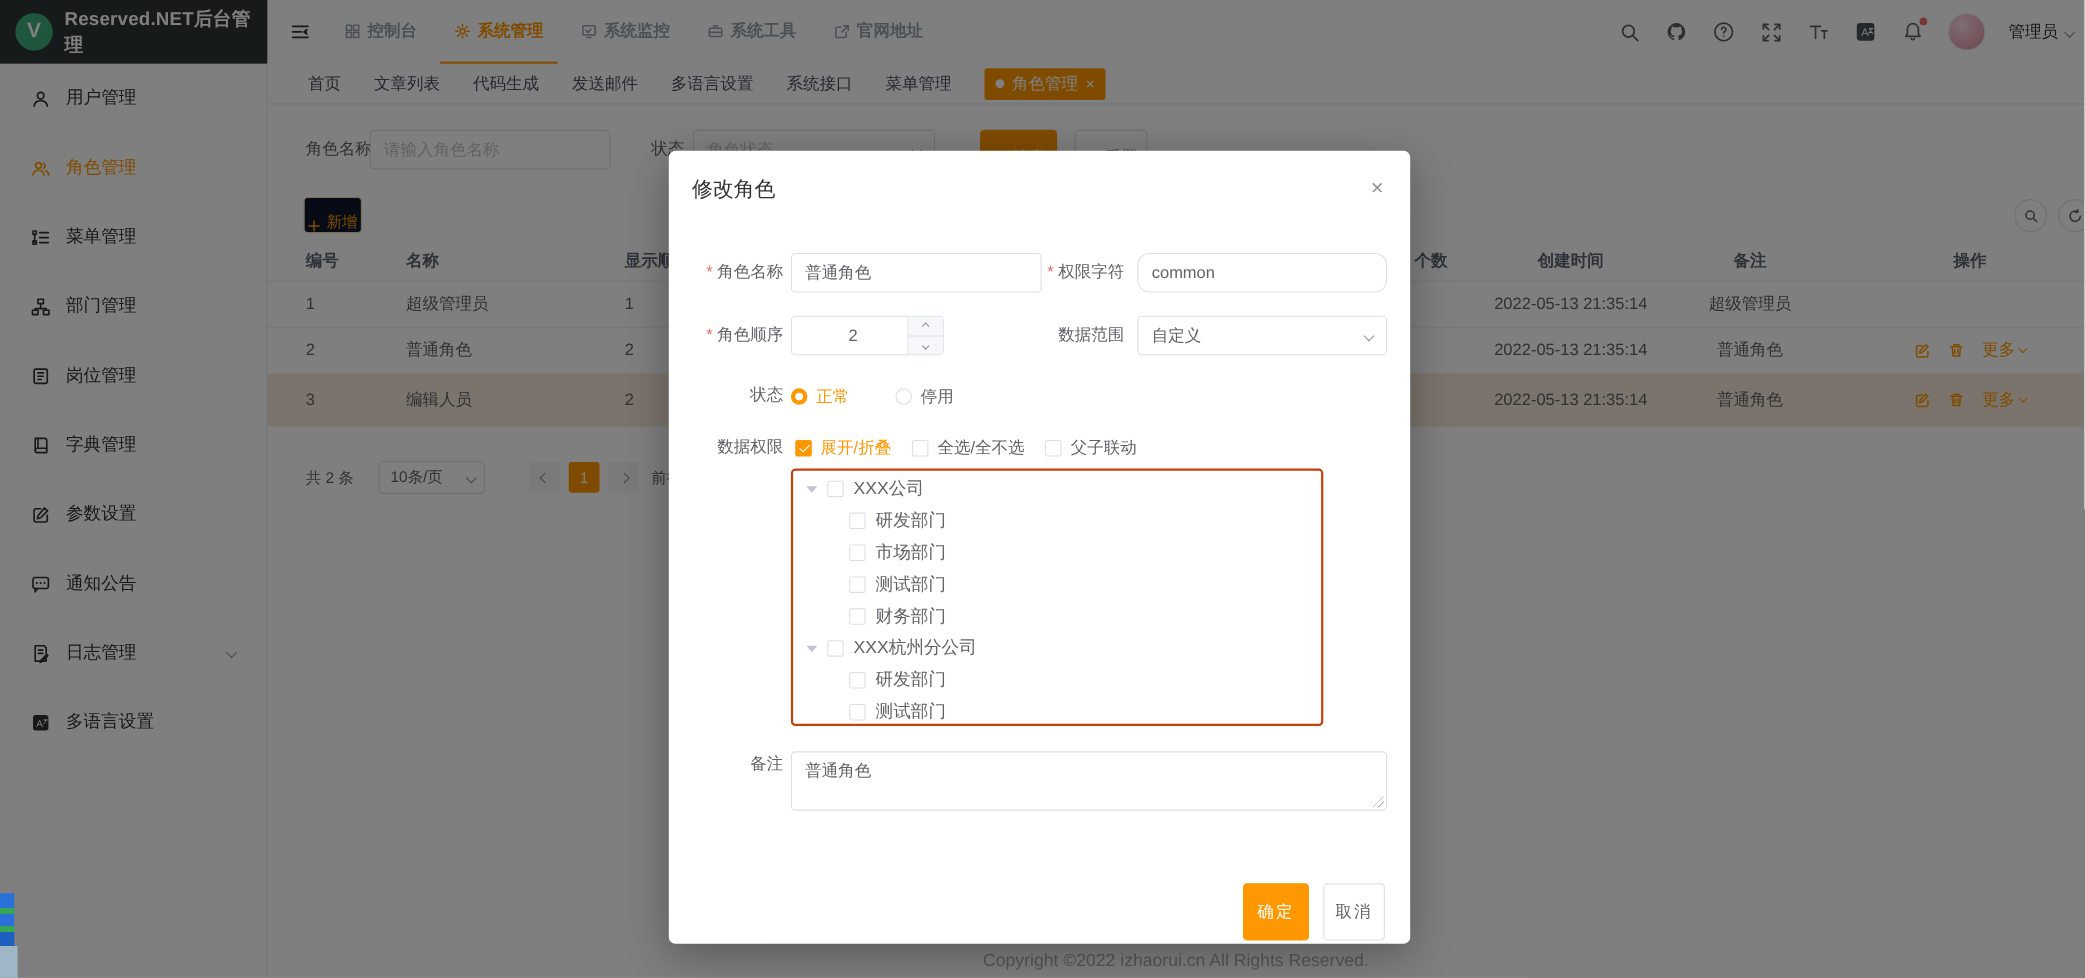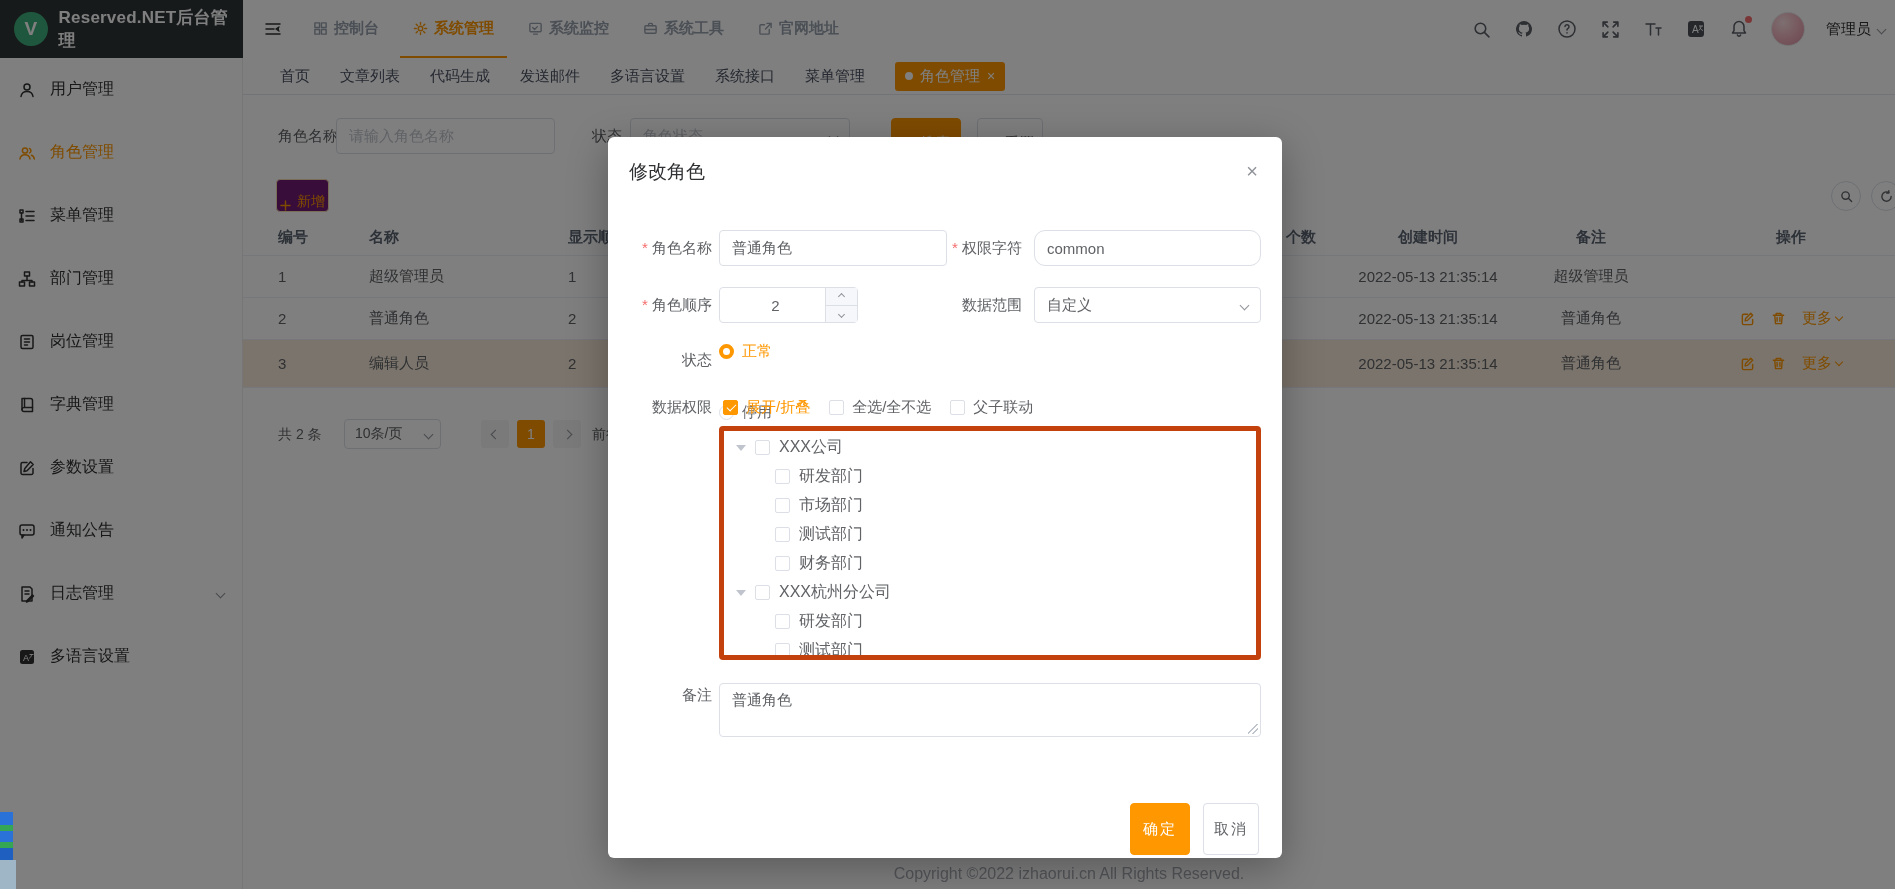--- a/index.html
+++ b/index.html
@@ -27,35 +27,35 @@
 
   
   .tabsbar { position:absolute; left:243px; top:58px; width:1652px; height:37px; background:#fff; border-bottom:1px solid #e4e7ed; display:flex; align-items:center; gap:30px; padding-left:37px; z-index:2; }
   .tab { font-size:15px; color:#495060; cursor:pointer; white-space:nowrap; }
   .tab.active { background:#ff9700; color:#fff; height:29px; display:flex; align-items:center; gap:7px; padding:0 10px; border-radius:3px; }
   .tab-dot { width:8px; height:8px; border-radius:50%; background:#fff; }
   .tab-close { font-size:14px; line-height:1; color:#fff; cursor:pointer; }
 
   
   .sidebar { position:absolute; left:0; top:58px; width:243px; height:831px; background:#fff; border-right:1px solid #ececec; z-index:2; }
-  .side-item { height:63px; display:flex; align-items:center; gap:14px; padding:0 18px; font-size:16px; color:#303133; cursor:pointer; }
+  .side-item { height:63px; display:flex; align-items:center; gap:14px; padding:0 28px; font-size:16px; color:#303133; cursor:pointer; }
   .side-item svg { flex:0 0 auto; }
   .side-item.active { color:#ff9700; }
   .side-item .sub-caret { margin-left:auto; }
 
   
   .content { position:absolute; left:243px; top:95px; width:1652px; height:794px; background:#fff; z-index:1; }
   .flabel { position:absolute; height:36px; line-height:36px; font-size:15px; color:#606266; }
   .finput { position:absolute; height:36px; border:1px solid #dcdfe6; border-radius:4px; background:#fff; padding:0 12px; font-size:15px; color:#606266; display:flex; align-items:center; }
   .placeholder { color:#c0c4cc; }
   .fselect { justify-content:space-between; gap:8px; }
   .btn { position:absolute; height:36px; border-radius:4px; font-size:15px; display:flex; align-items:flex-end; justify-content:center; gap:6px; cursor:pointer; }
   .btn-primary { background:#ff9700; color:#fff; border:1px solid #ff9700; }
   .btn-plain { background:#fff; color:#606266; border:1px solid #dcdfe6; }
-  .btn-add { background:#701a75; border:1px solid #f5dab1; color:#ff9700; font-size:14px; }
+  .btn-add { background:#0f172a; border:1px solid #f5dab1; color:#ff9700; font-size:14px; }
   .tool-circle { position:absolute; width:30px; height:30px; border:1px solid #dcdfe6; border-radius:50%; background:#fff; display:flex; align-items:center; justify-content:center; color:#606266; cursor:pointer; }
 
   .thead { position:absolute; left:0; top:125px; width:1652px; height:36px; border-bottom:1px solid #ebeef5; }
   .thead .cell { font-weight:bold; color:#5b6472; }
   .trow { position:absolute; left:0; width:1652px; border-bottom:1px solid #ebeef5; }
   .trow.hl { background:#f6e9d8; }
   .cell { position:absolute; top:0; height:100%; display:flex; align-items:center; font-size:15px; color:#606266; white-space:nowrap; }
   .cell.ctr { justify-content:center; }
   .c-id { left:35px; } .c-name { left:126px; } .c-order { left:325px; }
   .c-count { left:1043px; } .c-created { left:1100px; width:170px; }
@@ -92,21 +92,21 @@
   .radio-dot { width:15px; height:15px; border-radius:50%; border:1px solid #dcdfe6; background:#fff; }
   .radio.on .radio-dot { border:4.5px solid #ff9700; }
   .radio.on span.rlabel { color:#ff9700; }
 
   .cbx { display:flex; align-items:center; gap:8px; cursor:pointer; font-size:15px; color:#606266; }
   .cbx-box { width:15px; height:15px; border:1px solid #dcdfe6; border-radius:2px; background:#fff; position:relative; }
   .cbx.on .cbx-box { background:#ff9700; border-color:#ff9700; }
   .cbx.on .cbx-box::after { content:""; position:absolute; left:4.5px; top:1.5px; width:4px; height:8px; border-right:1.6px solid #fff; border-bottom:1.6px solid #fff; transform:rotate(45deg); }
   .cbx.on .clabel { color:#ff9700; }
 
-  .tree-box { position:absolute; left:111px; top:289px; width:542px; height:234px; border:5px solid #c2410c; border-radius:4px; overflow:hidden; }
+  .tree-box { position:absolute; left:111px; top:289px; width:484px; height:234px; border:2px solid #c2410c; border-radius:4px; overflow:hidden; }
   .tree-row { height:29px; display:flex; align-items:center; font-size:16px; color:#606266; cursor:pointer; }
   .tree-caret { width:0; height:0; border-left:5px solid transparent; border-right:5px solid transparent; border-top:6px solid #c0c4cc; margin:0 9px 0 12px; }
   .tree-row .cbx-box { margin-right:9px; }
   .tree-row.child { padding-left:51px; }
   .tree-row.parent { padding-left:0; }
 
   .dlg-textarea { position:absolute; left:111px; top:546px; width:542px; height:54px; border:1px solid #dcdfe6; border-radius:4px; font-size:15px; color:#606266; padding:7px 12px; }
   .resize-grip { position:absolute; right:2px; bottom:2px; width:10px; height:10px; background:
       linear-gradient(135deg, transparent 0 45%, #c0c4cc 45% 52%, transparent 52% 70%, #c0c4cc 70% 77%, transparent 77%); }
   .dlg-btn { position:absolute; height:52px; border-radius:4px; font-size:15px; display:flex; align-items:center; justify-content:center; cursor:pointer; letter-spacing:2px; }
@@ -481,21 +481,21 @@
           </span>
       </span>
     </div>
     <div class="dlg-label" style="left:274px; top:150px;">数据范围</div>
     <div class="dlg-input dlg-select" style="left:426px; top:150px; width:227px;">
       <span>自定义</span>
       <span class="chev"></span>
     </div>
 
     <div class="dlg-label" style="left:-36px; top:205px;">状态</div>
-    <div style="position:absolute; left:111px; top:205px; height:36px; display:flex; align-items:center; gap:42px;flex-direction:column;">
+    <div style="position:absolute; left:111px; top:205px; height:36px; display:flex; align-items:center; gap:42px;">
       <span class="radio on">
         <span class="radio-dot"></span>
         <span class="rlabel">正常</span>
       </span>
       <span class="radio">
         <span class="radio-dot"></span>
         <span class="rlabel">停用</span>
       </span>
     </div>
 

